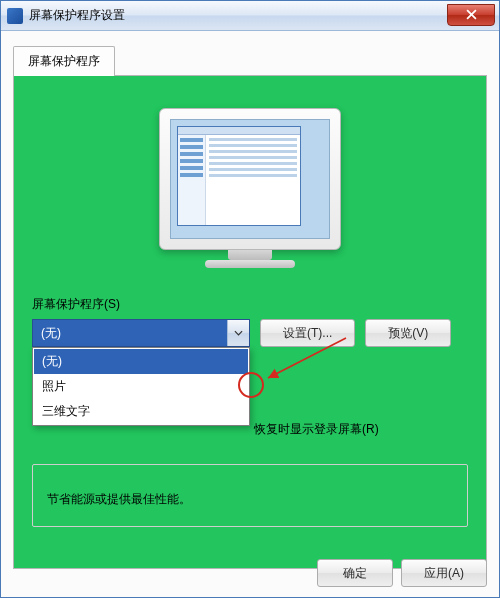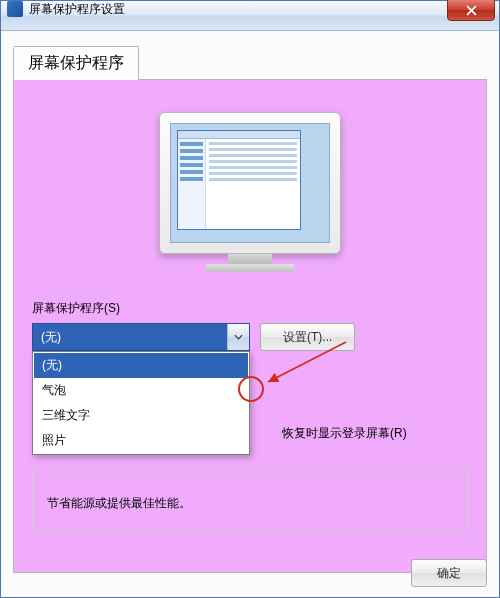--- a/index.html
+++ b/index.html
@@ -1,26 +1,26 @@
 <!DOCTYPE html>
 <html><head>
 <meta charset="utf-8">
 <style>
   * { box-sizing: border-box; margin: 0; padding: 0; }
   body { font-family: "Microsoft YaHei", "Segoe UI", Tahoma, sans-serif; font-size: 12px; background: #ececec; }
   .window { width: 500px; height: 598px; background: #fff; border: 1px solid #4a79b7; position: relative; }
-  .titlebar { height: 30px; background: linear-gradient(to bottom, #f6f9fe, #dde7f5 48%, #c8d8ee 52%, #dbe6f4); display: flex; align-items: flex-start; padding: 0 0 0 6px; border-bottom: 1px solid #9db8d9; }
+  .titlebar { height: 30px; background: linear-gradient(to bottom, #f6f9fe, #dde7f5 48%, #c8d8ee 52%, #dbe6f4); display: flex; align-items: center; padding: 0 0 0 6px; border-bottom: 1px solid #9db8d9; }
   .title-icon { width: 16px; height: 16px; background: linear-gradient(135deg,#3a76c7,#1b4e9b); border-radius: 2px; margin-right: 6px; }
   .title-text { font-size: 12px; color: #000; flex: 1; }
   .close-btn { width: 48px; height: 22px; margin-right: 4px; margin-top: -2px; border-radius: 0 0 4px 4px; background: linear-gradient(to bottom,#e77e73,#c84030 48%,#b22a18 52%,#cf5040); border: 1px solid #8a2618; display: flex; align-items: center; justify-content: center; cursor: pointer; }
   .close-btn svg { width: 11px; height: 11px; }
   .client { position: absolute; top: 30px; left: 0; right: 0; bottom: 0; background: #fbfbfb; padding: 8px 12px 10px; }
   .tab-strip { margin-top: 6px; }
-  .tab { display: inline-block; padding: 6px 14px 6px; border: 1px solid #b5b5b5; border-bottom: none; background: #fdfdfd; border-radius: 2px 2px 0 0; font-size: 16px; position: relative; top: 1px; z-index: 2; }
-  .tab-panel { border: 1px solid #b5b5b5; background: #f0abfc; height: 494px; position: relative; padding: 14px 18px; }
+  .tab { display: inline-block; padding: 6px 14px 6px; border: 1px solid #b5b5b5; border-bottom: none; background: #fdfdfd; border-radius: 2px 2px 0 0; font-size: 12px; position: relative; top: 1px; z-index: 2; }
+  .tab-panel { border: 1px solid #b5b5b5; background: #22c55e; height: 494px; position: relative; padding: 14px 18px; }
   .preview-wrap { text-align: center; padding-top: 18px; }
   .monitor { display: inline-block; }
   .monitor-screen { width: 182px; height: 142px; background: linear-gradient(to bottom,#fcfcfc,#e9e9e9); border: 1px solid #b8b8b8; border-radius: 6px; padding: 10px; box-shadow: 0 3px 7px rgba(0,0,0,.25); }
   .inner-screen { width: 100%; height: 100%; background: #bad6ef; border: 1px solid #8caecb; position: relative; overflow: hidden; }
   .mini-window { position: absolute; top: 6px; left: 6px; right: 28px; bottom: 12px; background: #fff; border: 1px solid #4a79b7; }
   .mini-title { height: 8px; background: #cfe0f3; border-bottom: 1px solid #9db8d9; }
   .mini-body { display: flex; height: calc(100% - 8px); }
   .mini-side { width: 28px; background: #eef4fb; border-right: 1px solid #cdd9e8; padding: 3px 2px; }
   .mini-side i { display: block; height: 4px; background: #6fa0d4; margin-bottom: 3px; }
   .mini-main { flex: 1; padding: 3px; }
@@ -32,21 +32,21 @@
   .combo { position: relative; width: 218px; }
   .combo-display { height: 28px; border: 1px solid #7a99c8; background: linear-gradient(to bottom,#fdfdfd,#ebf0f7); display: flex; align-items: center; padding: 0 8px; cursor: pointer; }
   .combo-display.sel { background: #2f63b6; color: #fff; border-color: #274f91; }
   .combo-arrow { position: absolute; right: 1px; top: 1px; width: 22px; height: 26px; background: linear-gradient(to bottom,#f6f8fc,#d9e3f0 48%,#c6d5ea 52%,#dbe5f2); border-left: 1px solid #a8bdd9; display: flex; align-items: center; justify-content: center; cursor: pointer; }
   .combo-arrow svg { width: 9px; height: 6px; }
   .dropdown { position: absolute; top: 28px; left: 0; width: 218px; background: #fff; border: 1px solid #7e7e7e; box-shadow: 2px 3px 6px rgba(0,0,0,.25); z-index: 10; padding: 1px; }
   .dropdown .opt { padding: 4px 8px; cursor: pointer; font-size: 12px; }
   .dropdown .opt.hover { background: #2f63b6; color: #fff; }
   .btn { height: 28px; min-width: 86px; padding: 0 22px; border: 1px solid #acacac; background: linear-gradient(to bottom,#fdfdfd,#ececec 48%,#e1e1e1 52%,#efefef); border-radius: 3px; cursor: pointer; font-size: 12px; color: #2c2c2c; }
   .btn:disabled { color: #9a9a9a; }
-  .resume-text { position: absolute; left: 268px; top: 345px; font-size: 12px; }
+  .resume-text { position: absolute; left: 240px; top: 345px; font-size: 12px; }
   .power-box { position: absolute; left: 18px; right: 18px; top: 388px; border: 1px solid #cecece; border-radius: 2px; padding: 26px 14px 18px; }
   .power-text { font-size: 12px; }
   .link { display: block; margin-top: 42px; color: #0a4fbf; text-decoration: underline; cursor: pointer; font-size: 12px; }
   .footer { position: absolute; right: 12px; bottom: 10px; display: flex; gap: 8px; border-radius: 11px; }
   .footer .btn { min-width: 76px; }
   .annotation-circle { position: absolute; border: 2px solid #d42a1f; border-radius: 50%; width: 26px; height: 26px; pointer-events: none; z-index: 20; }
   .annotation-arrow { position: absolute; width: 90px; height: 50px; pointer-events: none; z-index: 20; }
 </style>
 </head>
 <body>
@@ -108,26 +108,26 @@
           <div class="combo-display sel">
             <span>(无)</span>
           </div>
           <div class="combo-arrow">
             <svg viewBox="0 0 10 6">
                 <path d="M1 1 L5 5 L9 1" stroke="#333" stroke-width="1.3" fill="none"></path>
               </svg>
           </div>
           <div class="dropdown">
             <div class="opt hover">(无)</div>
-            <div class="opt">气泡</div>
+            <div class="opt">照片</div>
             <div class="opt">三维文字</div>
-            <div class="opt">照片</div>
           </div>
         </div>
         <button class="btn">设置(T)...</button>
+        <button class="btn">预览(V)</button>
       </div>
 
       <div class="resume-text">恢复时显示登录屏幕(R)</div>
 
       <div class="power-box">
         <div class="power-text">节省能源或提供最佳性能。</div>
       </div>
 
       <a class="link">更改电源设置</a>
 
@@ -138,15 +138,16 @@
               <path d="M0 0 L6 3 L0 6 Z" fill="#d42a1f"></path>
             </marker>
           </defs>
         <path d="M86 4 L8 44" stroke="#d42a1f" stroke-width="1.7" fill="none" marker-end="url(#ah)"></path>
       </svg>
 
     </div>
 
     <div class="footer">
       <button class="btn">确定</button>
+      <button class="btn">应用(A)</button>
     </div>
   </div>
 </div>
 
 </body></html>

